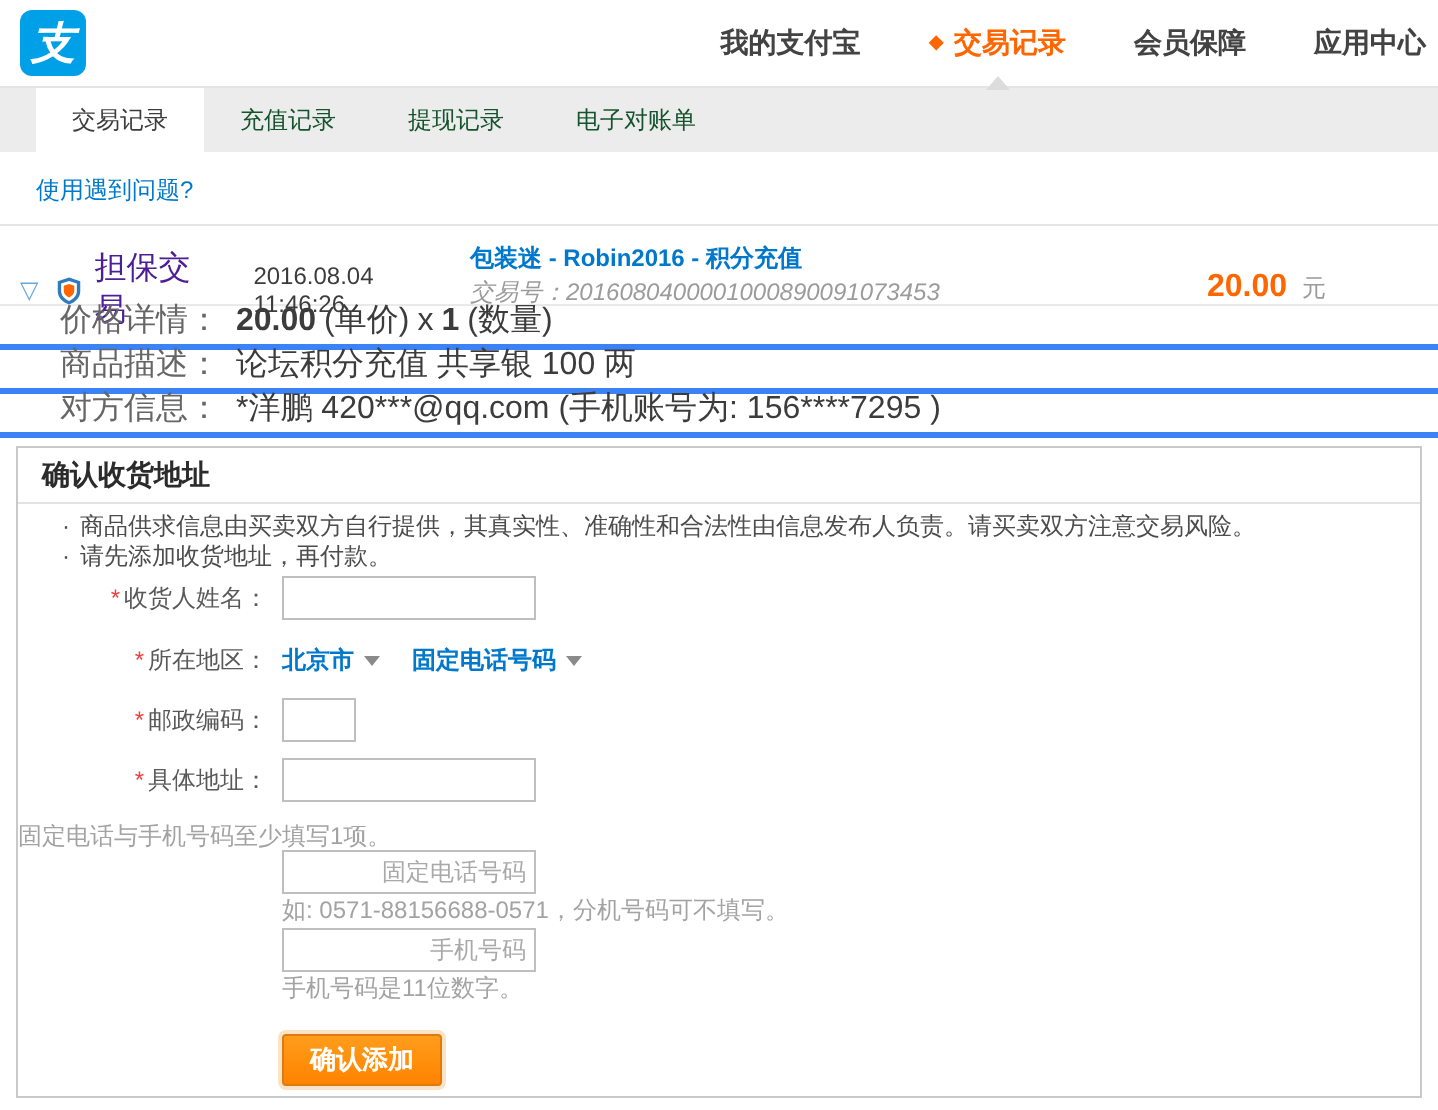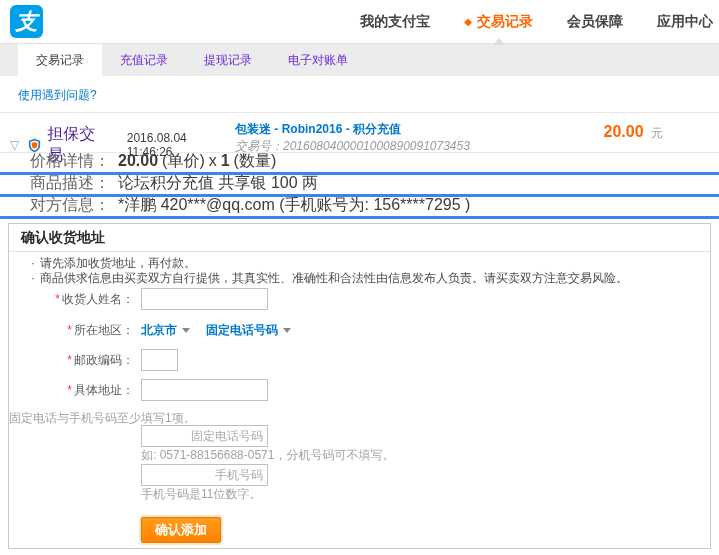--- a/index.html
+++ b/index.html
@@ -20,42 +20,42 @@
     font-size:14px; font-weight:bold; color:#434343; margin-left:34px; cursor:pointer; white-space:nowrap; }
   .nav-item.active { color:#f60; }
   .nav-item .diamond { color:#f60; font-size:10px; margin-right:5px; }
   .nav-item.active::after { content:""; position:absolute; left:50%; bottom:-1px;
     transform:translateX(-50%); width:0; height:0;
     border-left:6px solid transparent; border-right:6px solid transparent;
     border-bottom:7px solid #dcdcdc; }
 
   
   .tabbar { height:32px; background:#ececec; display:flex; align-items:stretch; padding-left:18px; }
-  .tab { font-size:12px; color:#6d28d9; display:flex; align-items:center;
+  .tab { font-size:12px; color:#14532d; display:flex; align-items:center;
     padding:0 18px; cursor:pointer; white-space:nowrap; }
   .tab.active { background:#fff; color:#3c3c3c; }
 
   
   .heading-row { display:flex; align-items:baseline; padding:11px 8px 8px 8px;
     border-bottom:1px solid #e5e5e5; }
   .page-title { font-size:15px; font-weight:bold; color:#3c3c3c; }
   .help-link { font-size:12px; color:#0079cc; margin-left:10px; text-decoration:none; cursor:pointer; }
 
   
   .trans-row { display:flex; align-items:flex-start; padding:9px 56px 8px 10px;
     border-bottom:1px solid #e9e9e9; height:40px; }
   .trans-left { display:flex; align-items:center; width:225px; flex:none; padding-top:2px; }
   .expand-ico { color:#6ca9d8; font-size:12px; cursor:pointer; }
   .shield { margin-left:8px; display:inline-flex; }
   .trans-type { font-size:16px; color:#4c1d95; margin-left:5px; }
   .trans-date { font-size:12px; color:#3c3c3c; margin-left:16px; }
   .trans-mid { flex:1; min-width:0; }
   .prod-link { font-size:12px; color:#0079cc; font-weight:bold; text-decoration:none; cursor:pointer; display:block; line-height:14px; }
   .trade-no { font-size:12px; color:#9b9b9b; margin-top:3px; line-height:14px;font-style:italic; }
-  .trans-amt { flex:none; padding-top:1px; white-space:nowrap; }
+  .trans-amt { flex:none; padding-top:1px; white-space:nowrap;margin-top:12px; }
   .amt-val { font-size:16px; font-weight:bold; color:#f60; }
   .amt-cur { font-size:12px; color:#9b9b9b; margin-left:3px; }
 
   
   .detail-row { padding:4px 10px 4px 30px; font-size:16px; color:#3c3c3c;
     border-bottom:3px solid #3b82f6; line-height:14px; height:22px; display:flex; align-items:flex-end; }
   .d-label { color:#666; margin-right:8px; }
   .bold { font-weight:bold; }
   .seg { margin-right:4px; }
 
@@ -161,24 +161,24 @@
 <div class="detail-row">
   <span class="d-label">对方信息：</span>
   <span>*洋鹏 420***@qq.com (手机账号为: 156****7295 )</span>
 </div>
 
 <div class="addr-box">
   <div class="addr-title">确认收货地址</div>
 
   <div class="notes">
     <div class="note-line">
+      <span class="bullet">·</span><span>商品供求信息由买卖双方自行提供，其真实性、准确性和合法性由信息发布人负责。请买卖双方注意交易风险。</span>
+    </div>
+    <div class="note-line">
       <span class="bullet">·</span><span>请先添加收货地址，再付款。</span>
-    </div>
-    <div class="note-line">
-      <span class="bullet">·</span><span>商品供求信息由买卖双方自行提供，其真实性、准确性和合法性由信息发布人负责。请买卖双方注意交易风险。</span>
     </div>
   </div>
 
   <div class="frow mt2">
     <span class="flabel"><span class="req">*</span><span>收货人姓名：</span></span>
     <input class="tinput" type="text" style="">
   </div>
 
   <div class="frow mt12">
     <span class="flabel"><span class="req">*</span><span>所在地区：</span></span>

